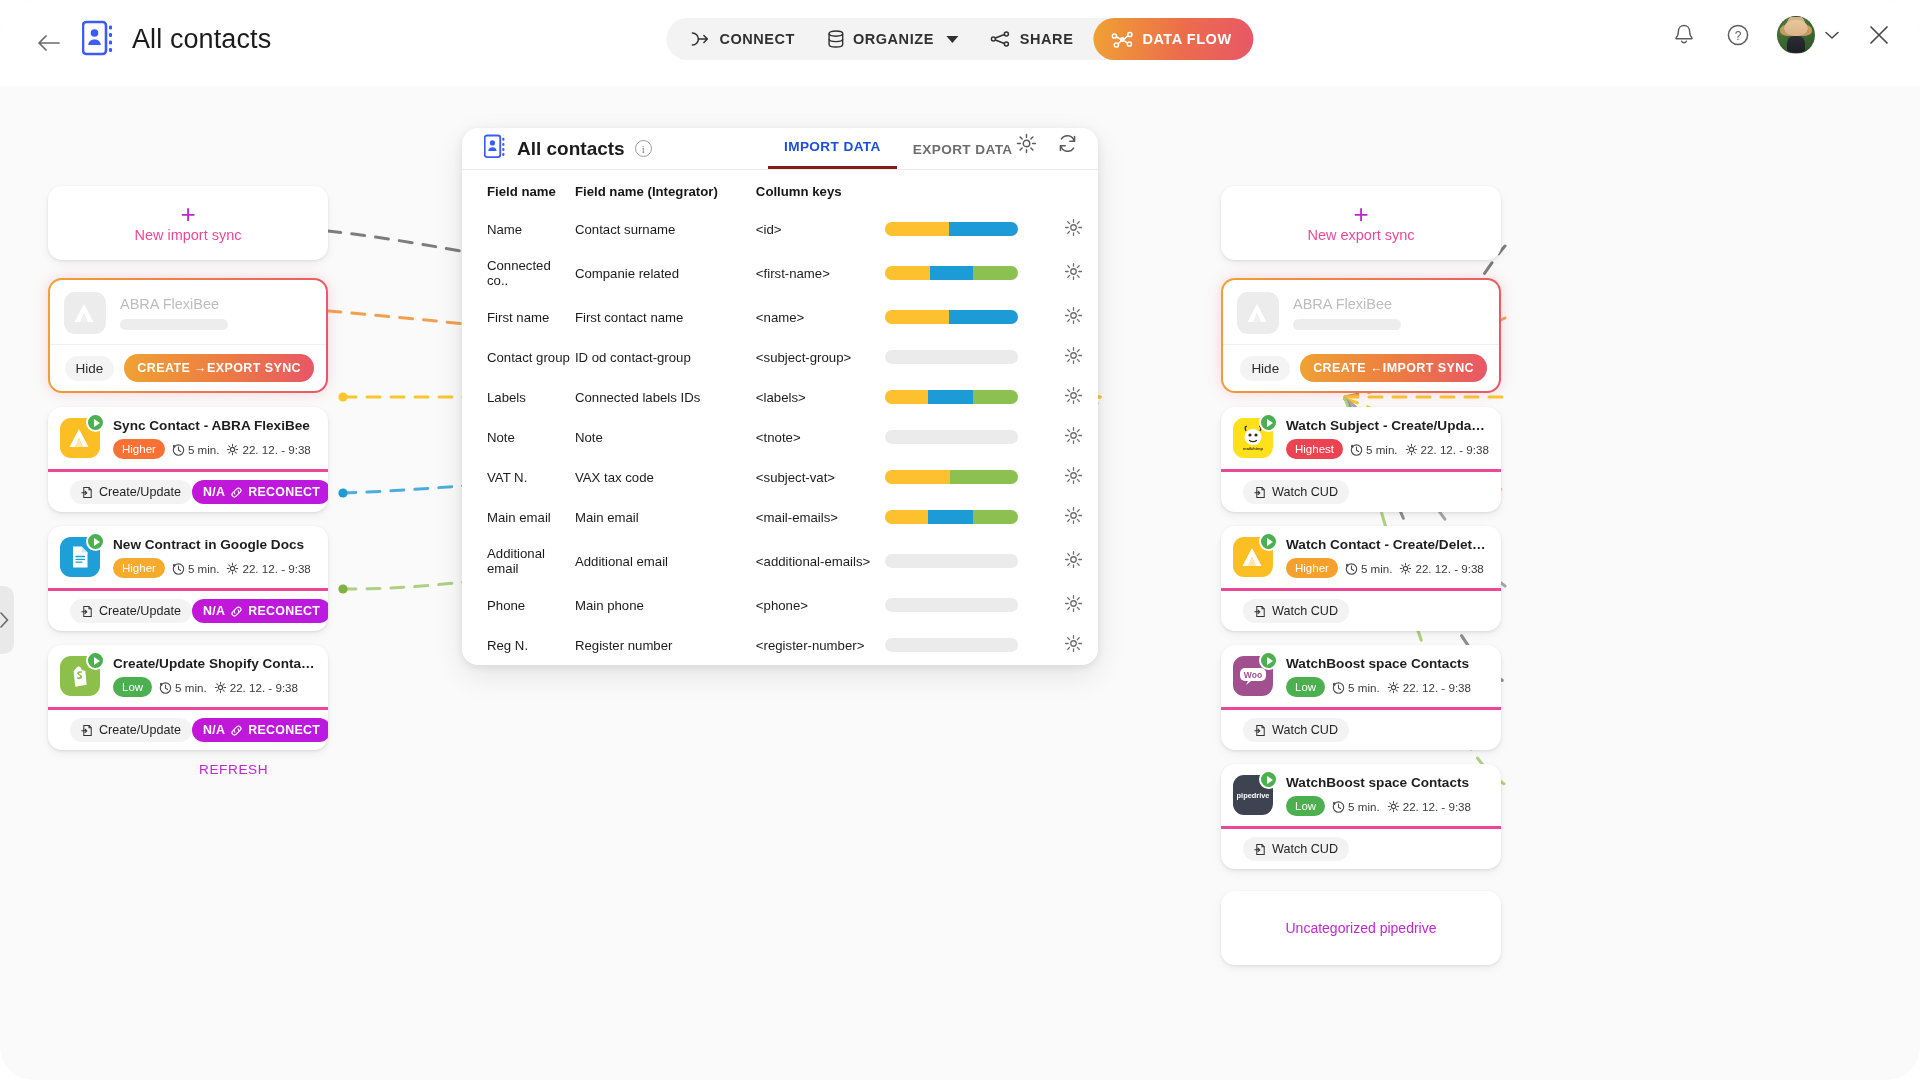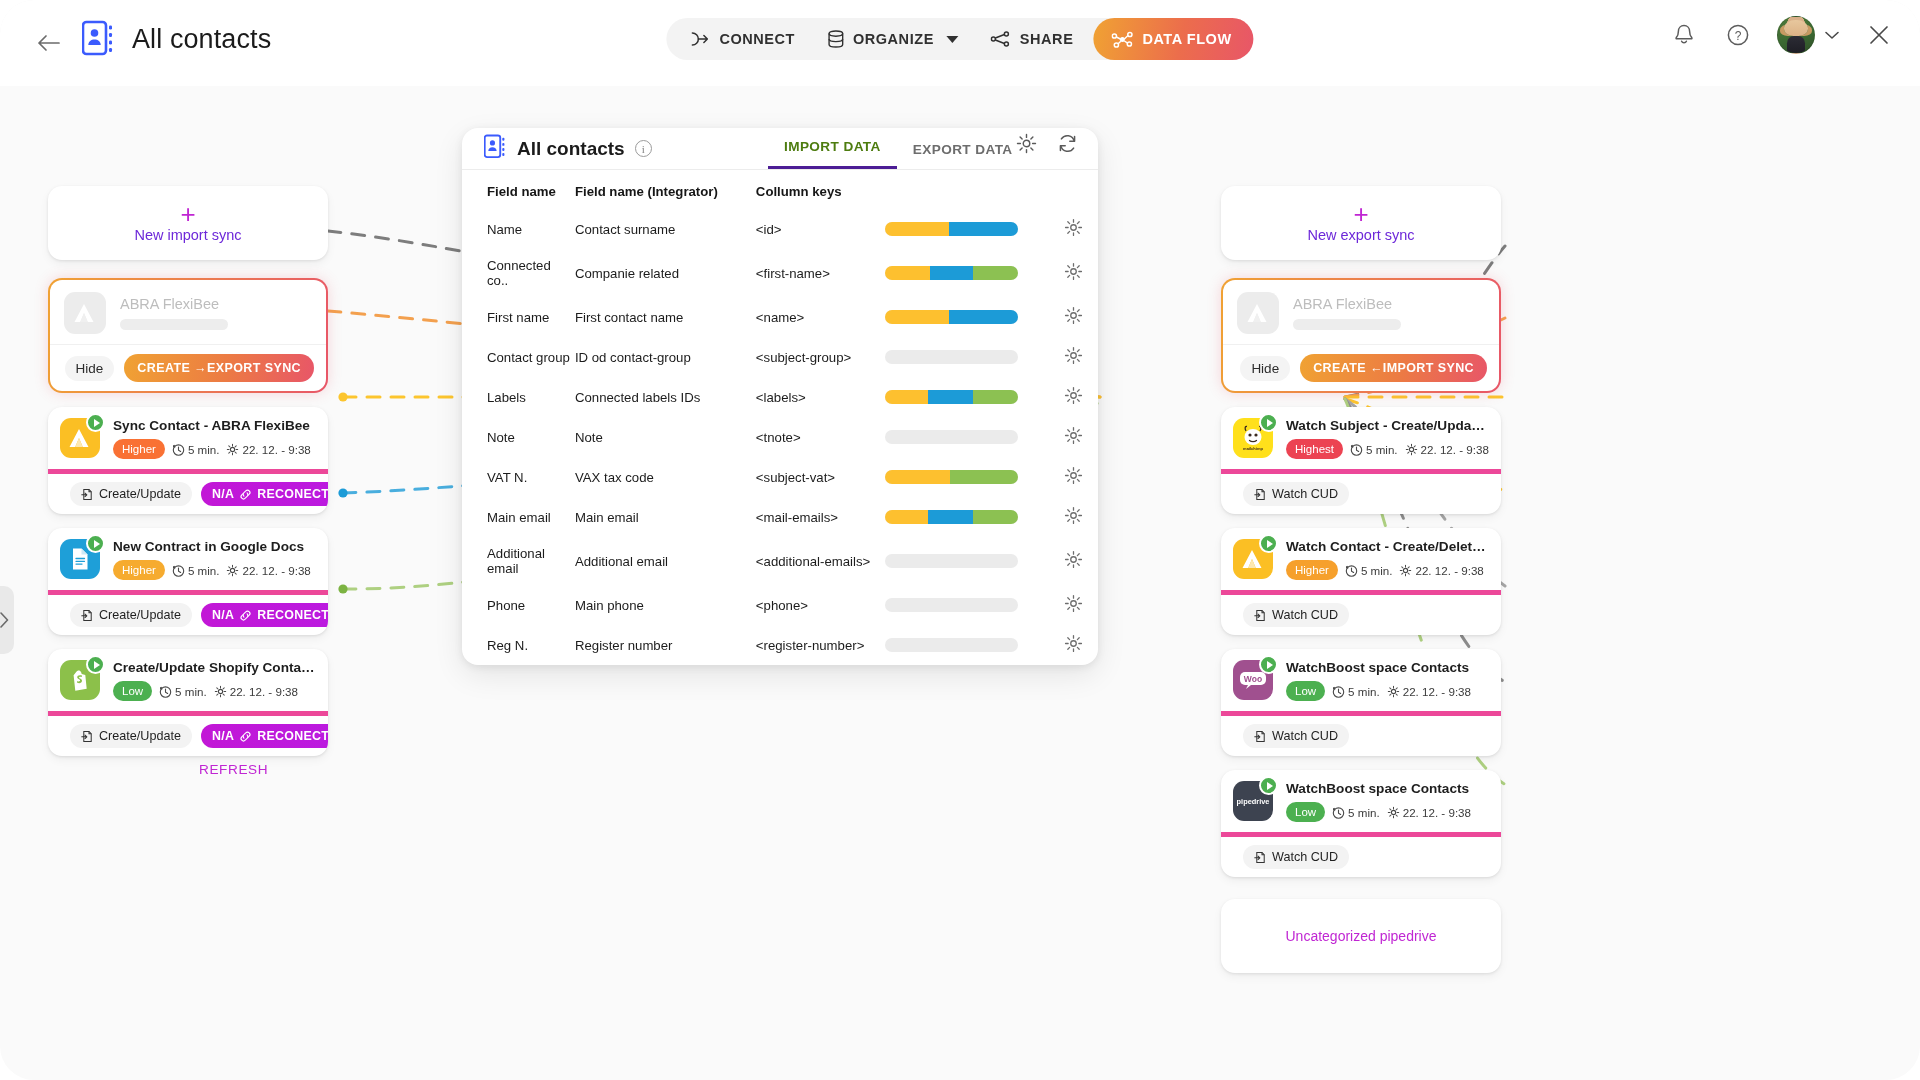--- a/index.html
+++ b/index.html
@@ -107,21 +107,21 @@
   .col.left { left: 48px; top: 100px; }
   .col.right { left: 1221px; top: 100px; }
 
   .new-sync-card {
     background:#fff; border-radius:14px; height: 74px;
     box-shadow: 0 1px 3px rgba(0,0,0,.09), 0 4px 10px rgba(0,0,0,.05);
     display:flex; flex-direction:column; align-items:center; justify-content:center;
     gap: 3px; cursor:pointer;
   }
   .plus { font-size: 26px; line-height: 20px; color:#c026d3; font-weight:400;}
-  .new-sync-label { font-size: 14.5px; color:#6d28d9; }
+  .new-sync-label { font-size: 14.5px; color:#ec4899; }
 
   .flexi-card {
     margin-top: 18px;
     background:#fff; border-radius:14px;
     border: 2px solid transparent;
     background-image: linear-gradient(#fff,#fff), linear-gradient(100deg,#f0a233,#e85668);
     background-origin: border-box; background-clip: padding-box, border-box;
     box-shadow: 0 0 14px rgba(232,86,104,.22);
     overflow:hidden;
   }
@@ -153,21 +153,21 @@
     position:absolute; right:-5px; top:-5px; width:19px;height:19px;border-radius:50%;
     background:#4caf50; display:flex;align-items:center;justify-content:center;
     border:2px solid #fff;
   }
   .sc-play i { width:0;height:0;border-left:6px solid #fff;border-top:4px solid transparent;border-bottom:4px solid transparent; margin-left:2px;}
   .sc-body { flex:1; min-width:0; }
   .sc-name { font-size:13.6px; font-weight:700; color:#1e1e1e; white-space:nowrap; overflow:hidden; text-overflow:ellipsis;}
   .sc-meta { display:flex; align-items:center; gap:7px; margin-top:6px; }
   .badge { font-size:11.5px; font-weight:400; color:#fff; padding:4px 9px; border-radius:10px; }
   .meta-txt { font-size:11.6px; color:#3b3b3b; display:flex;align-items:center;gap:3px; white-space:nowrap;}
-  .sc-bottom { border-top:5px solid #ec4899; padding:8px 12px; display:flex; align-items:flex-start; gap:9px;}
+  .sc-bottom { border-top:3px solid #ec4899; padding:8px 12px; display:flex; align-items:flex-start; }
   .chip {
     font-size:12.6px; color:#1f1f1f; background:#f3f3f3;
     padding:5px 11px; border-radius:13px; display:flex;align-items:center;gap:5px; cursor:pointer;
   }
   .chip.reconnect {
     background: linear-gradient(90deg,#c217d6,#bb1ae0);
     color:#fff; font-weight:700; font-size:12.4px; letter-spacing:.3px;
   }
   .left-col .sc-bottom { padding-left: 22px; }
   .right-col .sc-bottom { padding-left: 22px; }
@@ -197,21 +197,21 @@
   .info-circle {
     width:17px;height:17px;border-radius:50%;border:1.4px solid #9b9b9b;
     color:#7e7e7e; font-size:11px; display:flex;align-items:center;justify-content:center;
     font-family:"Liberation Serif", serif; cursor:pointer;
   }
   .tabs { position:absolute; left:306px; bottom:0; display:flex; align-items:flex-end; gap:0;}
   .tab {
     font-size:13.6px; font-weight:700; letter-spacing:.4px;
     padding: 0 16px 12px 16px; color:#6d6d6d; cursor:pointer;
   }
-  .tab.active { color:#4d7c0f; border-bottom:3px solid #4c1d95; }
+  .tab.active { color:#1d4ed8; border-bottom:3px solid #7f1d1d; }
   .panel-head-icons { position:absolute; right:20px; bottom:11px; display:flex; gap:20px; }
   .panel-divider { height:1px; background:#ececec; }
 
   .sysfields { display:flex; align-items:center; gap:12px; padding: 18px 22px 4px 28px; cursor:pointer;}
   .sysfields-label { font-size:13.6px; font-weight:600; letter-spacing:.5px; color:#262626; }
 
   table.fields { width:100%; border-collapse:collapse; margin-top: 6px; }
   table.fields th {
     text-align:left; font-size:13.2px; font-weight:700; color:#161616;
     padding: 8px 0 10px 0;

